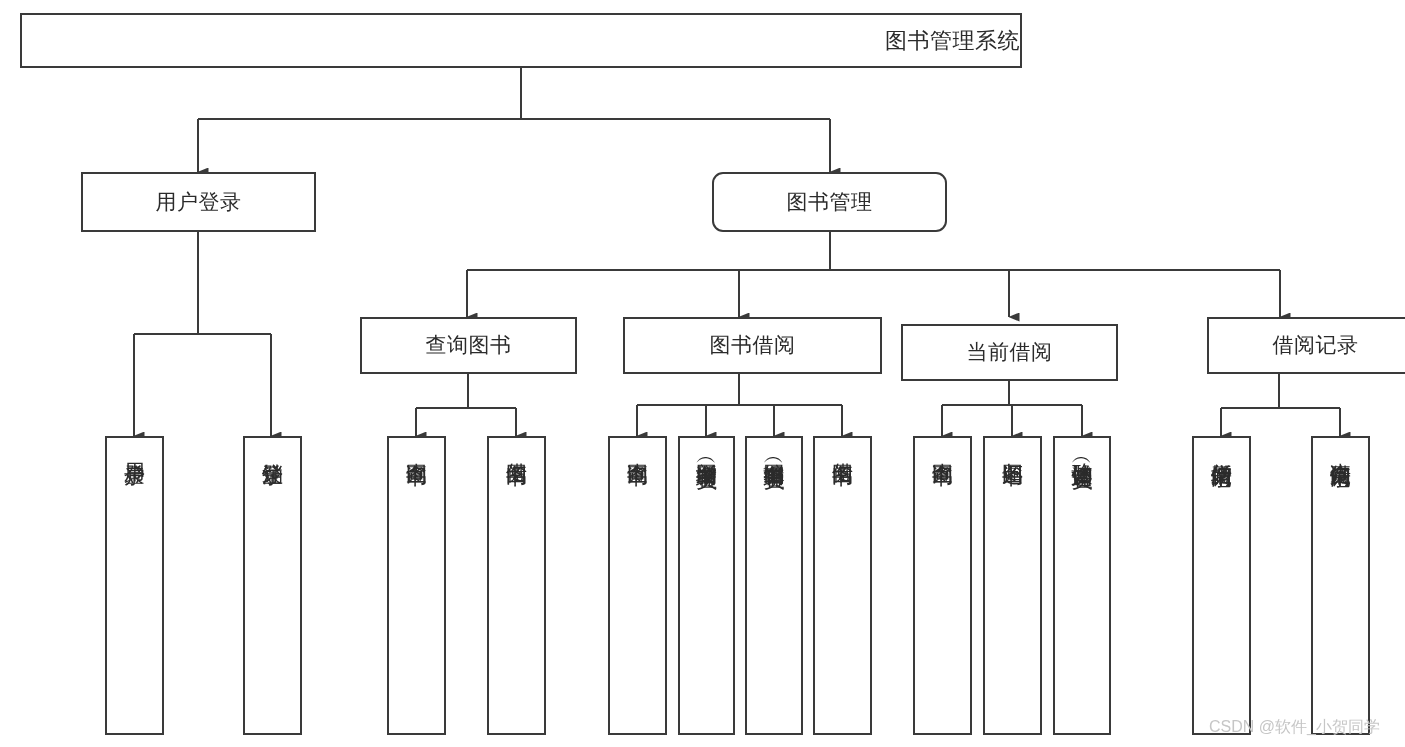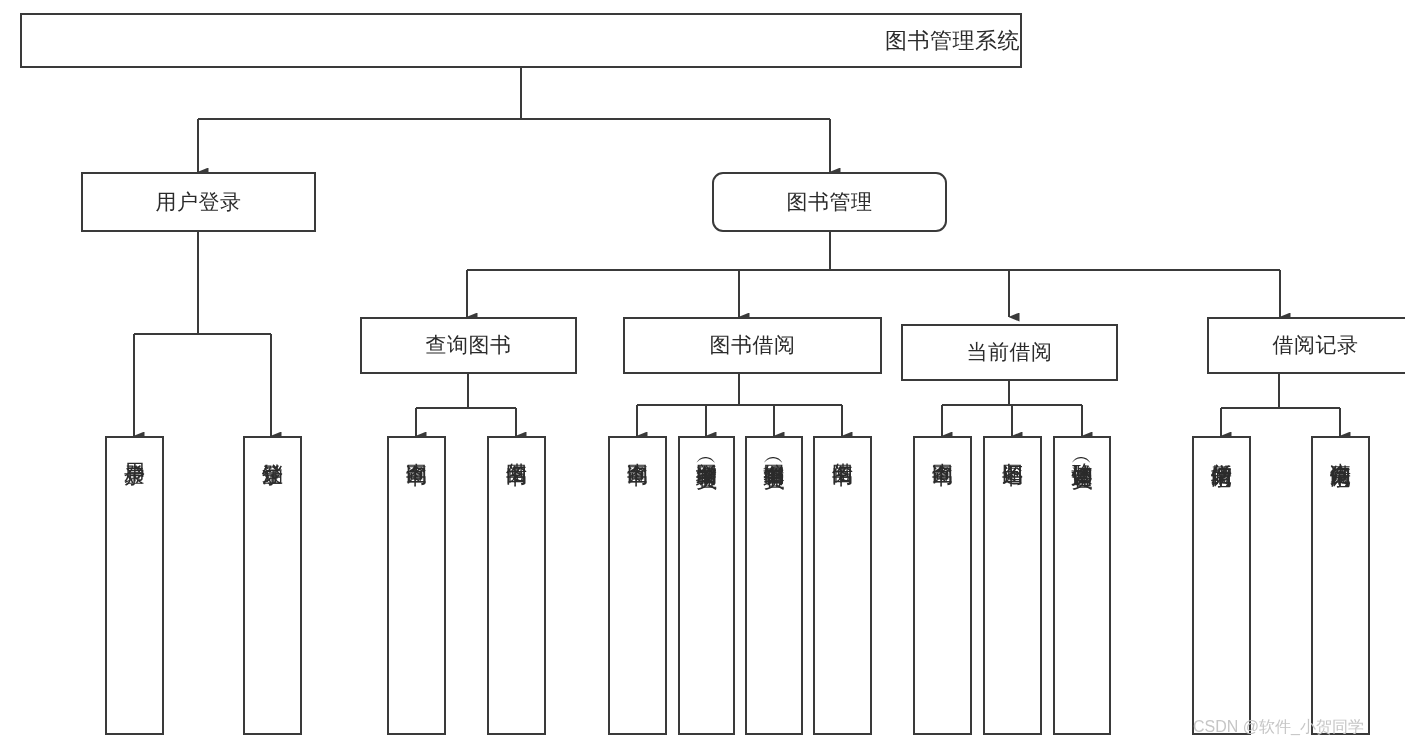--- a/index.html
+++ b/index.html
@@ -55,20 +55,21 @@
     line-height: 1.05;
     letter-spacing: 1px;
   }
   .node.root .label { font-size: 22px; }
   .watermark {
     position: absolute;
     color: #c6c6c6;
     font-size: 16px;
     white-space: nowrap;
     pointer-events: none;
+    margin-left: 16px;
   }
 </style>
 </head>
 <body>
 
 <div id="diagram-root">
 
   <svg class="connectors" viewBox="0 0 1405 747" xmlns="http://www.w3.org/2000/svg">
     <defs>
       <marker id="arrowhead" markerWidth="9" markerHeight="11" refX="4.5" refY="10.5" orient="auto" markerUnits="userSpaceOnUse">

